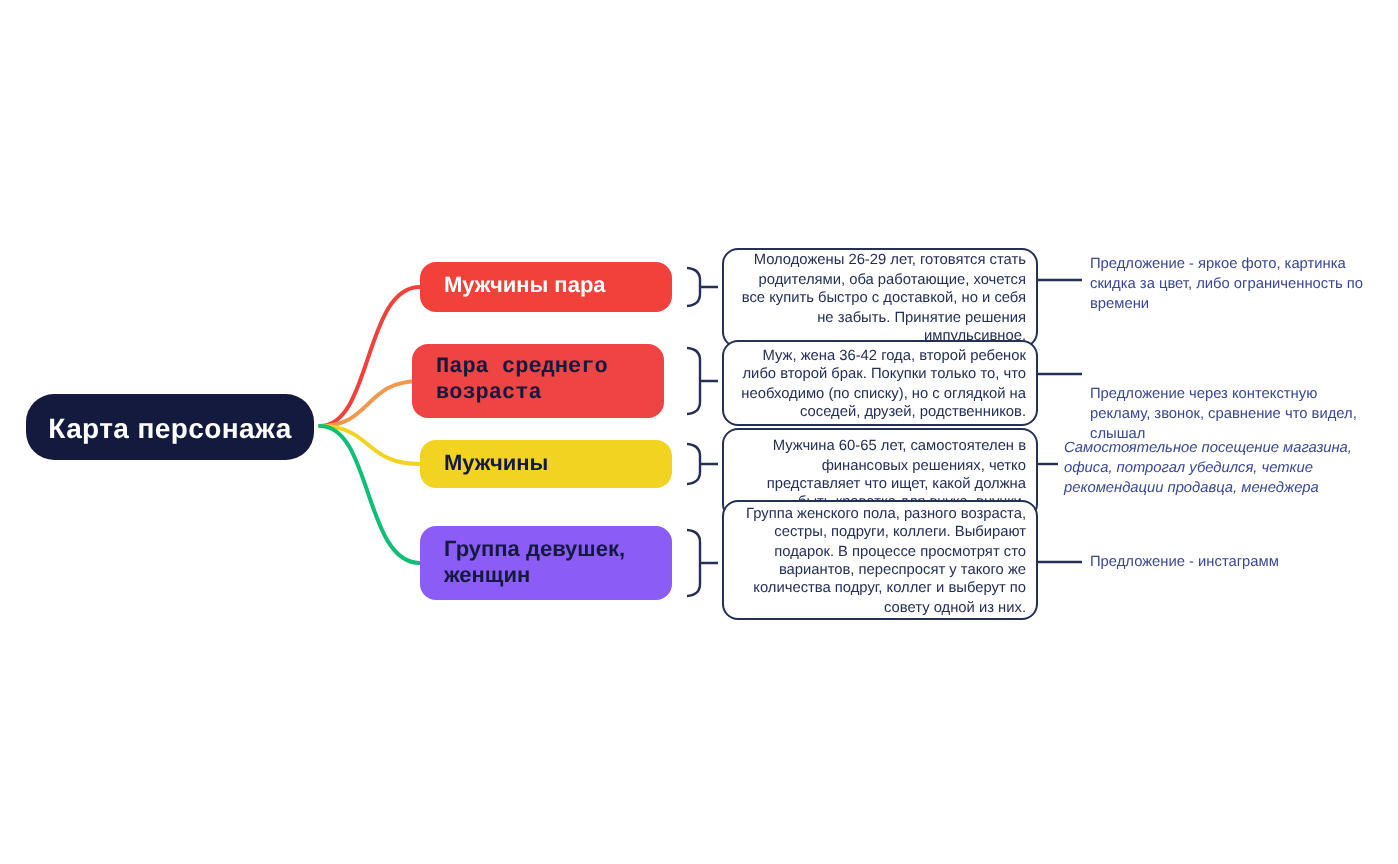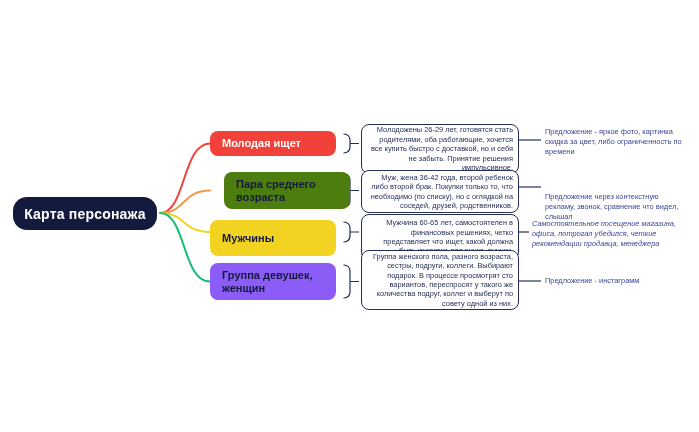--- a/index.html
+++ b/index.html
@@ -50,28 +50,28 @@
     <path d="M519,187 L541,187" fill="none" stroke-width="1.2" stroke="#262f55"></path>
     <path d="M519,232 L529,232" fill="none" stroke-width="1.2" stroke="#262f55"></path>
     <path d="M519,281 L541,281" fill="none" stroke-width="1.2" stroke="#262f55"></path>
   </svg>
 
   <div class="root-node" style="background: rgb(19, 26, 61);">
     <span>Карта персонажа</span>
   </div>
 
   <div class="branch-node" style="left: 210px; top: 131px; height: 25px; background: rgb(242, 65, 58);">
-    <span style="color: rgb(255, 255, 255);">Молодая ищет</span>
+    <span style="color: rgb(255, 255, 255);">Мужчины пара</span>
   </div>
 
-  <div class="branch-node" style="left: 224px; top: 172px; height: 37px; background: #4d7c0f;">
+  <div class="branch-node" style="left: 206px; top: 172px; height: 37px; background: #ef4444; font-family: Liberation Mono, monospace;">
     <span style="color: rgb(19, 26, 61);">Пара среднего возраста</span>
   </div>
 
-  <div class="branch-node" style="left: 210px; top: 220px; height: 36px; background: rgb(242, 211, 33);">
+  <div class="branch-node" style="left: 210px; top: 220px; height: 24px; background: rgb(242, 211, 33);">
     <span style="color: rgb(19, 26, 61);">Мужчины</span>
   </div>
 
   <div class="branch-node" style="left: 210px; top: 263px; height: 37px; background: #8b5cf6;">
     <span style="color: rgb(19, 26, 61);">Группа девушек, женщин</span>
   </div>
 
   <div class="detail-box" style="top:124px; height:50px;">
     <span>Молодожены 26-29 лет, готовятся стать родителями, оба работающие, хочется все купить быстро с доставкой, но и себя не забыть. Принятие решения импульсивное.</span>
   </div>

